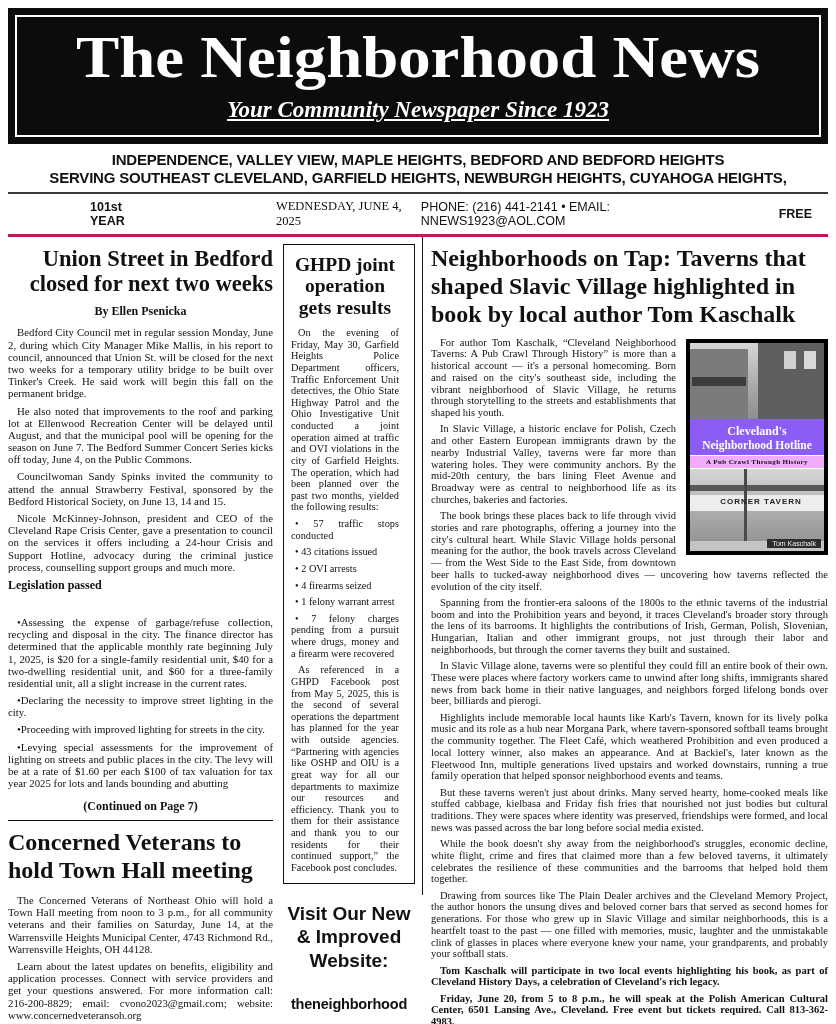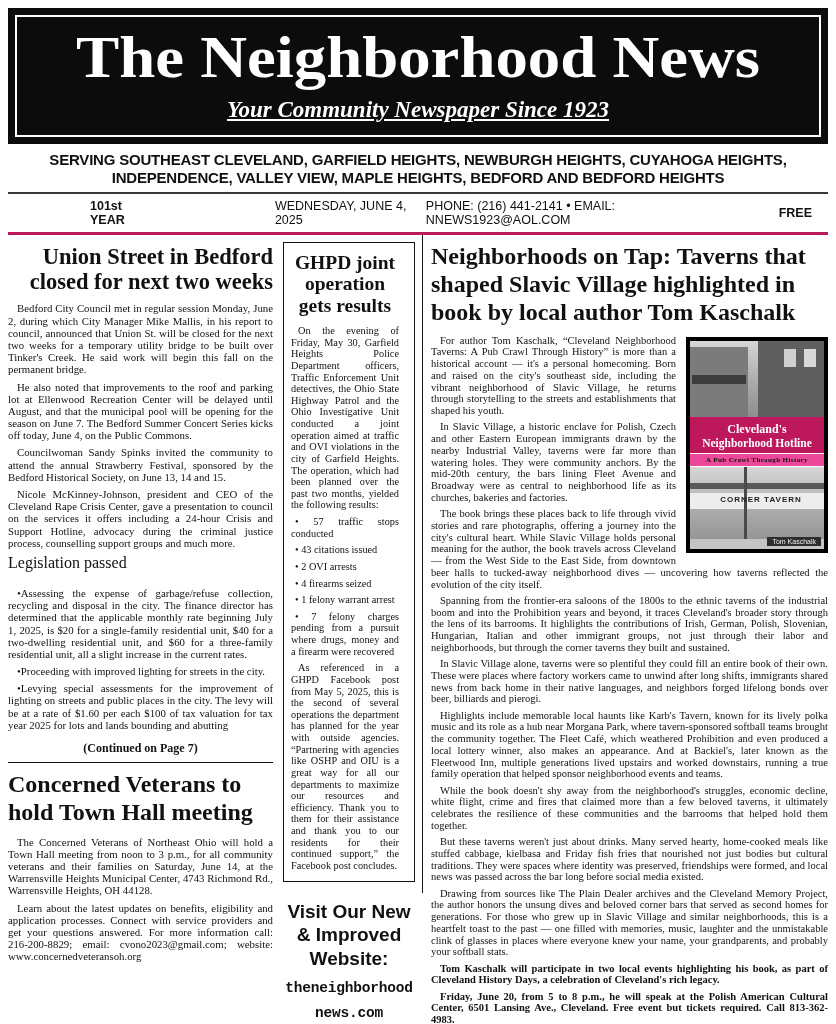--- a/index.html
+++ b/index.html
@@ -31,56 +31,56 @@
     font-weight: bold; font-size: 15px; line-height: 1.18; padding: 7px 0 5px 0;
     letter-spacing: -0.2px; white-space: nowrap;
   }
   .infobar {
     display: flex; align-items: center;
     font-family: "Liberation Sans", sans-serif; font-size: 12.5px;
     border-top: 2px solid #3a3a3a; border-bottom: 3px solid #be185d;
     padding: 5px 12px;
   }
   .ib-year { font-weight: bold; margin-left: 70px; }
-  .ib-date { margin-left: 120px; }
+  .ib-date { margin-left: 120px; font-family: Liberation Serif, serif; }
   .ib-contact { margin-left: auto; margin-right: 40px; }
   .ib-free { font-weight: bold; margin-right: 4px; }
 
   
   .columns { position: relative; display: flex; padding-top: 7px; }
   .col-left  { width: 265px; flex: none; }
   .col-mid   { width: 132px; flex: none; margin-left: 10px; }
   .col-right { flex: 1; margin-left: 16px; }
   .vdivider { position: absolute; left: 414px; top: 0; height: 658px; border-left: 1.6px solid #111; }
 
   h1, h2, h3 { margin: 0; font-weight: bold; }
   .headline-lg { font-size: 22.5px; line-height: 1.13; margin: 2px 0 8px 0; text-align: right; }
   .headline-vet { font-size: 24px; line-height: 1.16; margin: 6px 0 9px 0; }
   .byline { text-align: center; font-weight: bold; font-size: 12px; margin: 2px 0 7px 0; }
   .body-copy p {
     font-size: 10.8px; line-height: 1.13; text-align: justify;
     margin: 0 0 5px 0; text-indent: 9px;
   }
-  .subhead { font-size: 16px; font-weight: normal; margin: 4px 0 15px 0; }
+  .subhead { font-size: 12px; font-weight: bold; margin: 4px 0 23px 0; }
   .continued { text-align: center; font-weight: bold; font-size: 12px; margin: 10px 0 6px 0; }
   .article-rule { border-top: 1.6px solid #111; margin: 4px 0 8px 0; }
 
   
   .ghpd-box { border: 1.6px solid #111; padding: 6px 15px 4px 7px; }
   .ghpd-headline { text-align: center; font-size: 19.5px; line-height: 1.12; margin: 3px 0 8px 0; }
   .ghpd-box p {
     font-size: 10.3px; line-height: 1.13; text-align: justify;
     margin: 0 0 5px 0; text-indent: 7px;
     hyphens: auto; -webkit-hyphens: auto;
   }
   .ghpd-box p.bullet { text-indent: 4px; }
 
   .promo { text-align: center; font-family: "Liberation Sans", sans-serif; font-weight: bold; }
   .promo-heading { font-size: 19px; line-height: 1.25; margin: 18px 4px 8px 4px; text-align: center; }
-  .promo-line { font-size: 14.5px; margin: 9px 0; letter-spacing: -0.2px; font-family: Liberation Mono, monospace; }
+  .promo-line { font-size: 14.5px; margin: 23px 0; letter-spacing: -0.2px; }
   .mid-rule { border-top: 1.6px solid #111; margin-top: 16px; }
 
   
   .headline-feature { font-size: 24px; line-height: 1.18; margin: 0 0 8px 0; }
   .feature-copy p {
     font-size: 10.5px; line-height: 1.12; text-align: justify;
     margin: 0 0 4.5px 0; text-indent: 9px;
   }
   .feature-copy p.bold-para { font-weight: bold; }
 
@@ -97,25 +97,25 @@
   .s-win2 { right: 28px; top: 8px; width: 12px; height: 18px; background: #cfcfcf; }
   .s-street { left: 0; bottom: 0; width: 100%; height: 10px; background: #c4c4c4; }
   .s-store { left: 0; top: 26px; width: 100%; height: 16px; background: #ededed; }
   .s-corner { left: 54px; top: 0; width: 3px; height: 82px; background: #4a4a4a; }
   .s-roof { left: 0; top: 16px; width: 100%; height: 6px; background: #585858; }
   .corner-sign {
     position: absolute; left: 8px; top: 28px; width: 126px;
     font-family: "Liberation Sans", sans-serif; font-weight: bold;
     font-size: 8px; color: #222; letter-spacing: 1px; text-align: center;
   }
-  .cover-band { background: #be185d; color: #fff; text-align: center; padding: 5px 2px 4px 2px; }
+  .cover-band { background: #8b5cf6; color: #fff; text-align: center; padding: 5px 2px 4px 2px; }
   .cover-band .t1 { font-size: 12px; font-weight: bold; }
   .cover-band .t2 { font-size: 11.5px; font-weight: bold; }
   .cover-sub {
-    background: #ec4899; color: #111; font-size: 7px; font-weight: bold;
+    background: #f0abfc; color: #111; font-size: 7px; font-weight: bold;
     text-align: center; padding: 2px 0; letter-spacing: 0.4px;
     border-top: 1px solid #fff; border-bottom: 1px solid #fff;
     font-family: "Liberation Serif", serif;
   }
   .cover-author {
     position: absolute; right: 3px; bottom: 3px; background: #2e2e2e; color: #eee;
     font-size: 7px; padding: 1px 5px; font-family: "Liberation Sans", sans-serif;
   }
 </style>
 </head>
@@ -124,44 +124,46 @@
 <div class="page">
 
   <div class="masthead">
     <div class="masthead-inner">
       <div class="masthead-title">The Neighborhood News</div>
       <div class="masthead-tagline">Your Community Newspaper Since 1923</div>
     </div>
   </div>
 
   <div class="serving">
+    <div>INDEPENDENCE, VALLEY VIEW, MAPLE HEIGHTS, BEDFORD AND BEDFORD HEIGHTS</div>
     <div>SERVING SOUTHEAST CLEVELAND, GARFIELD HEIGHTS, NEWBURGH HEIGHTS, CUYAHOGA HEIGHTS,</div>
-    <div>INDEPENDENCE, VALLEY VIEW, MAPLE HEIGHTS, BEDFORD AND BEDFORD HEIGHTS</div>
   </div>
 
   <div class="infobar">
     <span class="ib-year">101st YEAR</span>
     <span class="ib-date">WEDNESDAY, JUNE 4, 2025</span>
     <span class="ib-contact">PHONE: (216) 441-2141 • EMAIL: NNEWS1923@AOL.COM</span>
     <span class="ib-free">FREE</span>
   </div>
 
   <div class="columns">
     <div class="vdivider"></div>
 
     <div class="col-left">
       <article>
         <h1 class="headline-lg">Union Street in Bedford closed for next two weeks</h1>
+        <div class="byline">By Ellen Psenicka</div>
         <div class="body-copy">
           <p>Bedford City Council met in regular session Monday, June 2, during which City Manager Mike Mallis, in his report to council, announced that Union St. will be closed for the next two weeks for a temporary utility bridge to be built over Tinker's Creek. He said work will begin this fall on the permanent bridge.</p>
           <p>He also noted that improvements to the roof and parking lot at Ellenwood Recreation Center will be delayed until August, and that the municipal pool will be opening for the season on June 7. The Bedford Summer Concert Series kicks off today, June 4, on the Public Commons.</p>
           <p>Councilwoman Sandy Spinks invited the community to attend the annual Strawberry Festival, sponsored by the Bedford Historical Society, on June 13, 14 and 15.</p>
           <p>Nicole McKinney-Johnson, president and CEO of the Cleveland Rape Crisis Center, gave a presentation to council on the services it offers including a 24-hour Crisis and Support Hotline, advocacy during the criminal justice process, counselling support groups and much more.</p>
           <h3 class="subhead">Legislation passed</h3>
           <p>•Assessing the expense of garbage/refuse collection, recycling and disposal in the city. The finance director has determined that the applicable monthly rate beginning July 1, 2025, is $20 for a single-family residential unit, $40 for a two-dwelling residential unit, and $60 for a three-family residential unit, all a slight increase in the current rates.</p>
+          <p>•Declaring the necessity to improve street lighting in the city.</p>
           <p>•Proceeding with improved lighting for streets in the city.</p>
           <p>•Levying special assessments for the improvement of lighting on streets and public places in the city. The levy will be at a rate of $1.60 per each $100 of tax valuation for tax year 2025 for lots and lands bounding and abutting</p>
         </div>
         <div class="continued">(Continued on Page 7)</div>
       </article>
 
       <div class="article-rule"></div>
 
       <article>
         <h1 class="headline-vet">Concerned Veterans to hold Town Hall meeting</h1>
@@ -218,22 +220,22 @@
               <div class="corner-sign">CORNER TAVERN</div>
               <div class="cover-author">Tom Kaschalk</div>
             </div>
           </div>
           <p>For author Tom Kaschalk, “Cleveland Neighborhood Taverns: A Pub Crawl Through History” is more than a historical account — it's a personal homecoming. Born and raised on the city's southeast side, including the vibrant neighborhood of Slavic Village, he returns through storytelling to the streets and establishments that shaped his youth.</p>
           <p>In Slavic Village, a historic enclave for Polish, Czech and other Eastern European immigrants drawn by the nearby Industrial Valley, taverns were far more than watering holes. They were community anchors. By the mid-20th century, the bars lining Fleet Avenue and Broadway were as central to neighborhood life as its churches, bakeries and factories.</p>
           <p>The book brings these places back to life through vivid stories and rare photographs, offering a journey into the city's cultural heart. While Slavic Village holds personal meaning for the author, the book travels across Cleveland — from the West Side to the East Side, from downtown beer halls to tucked-away neighborhood dives — uncovering how taverns reflected the evolution of the city itself.</p>
           <p>Spanning from the frontier-era saloons of the 1800s to the ethnic taverns of the industrial boom and into the Prohibition years and beyond, it traces Cleveland's broader story through the lens of its barrooms. It highlights the contributions of Irish, German, Polish, Slovenian, Hungarian, Italian and other immigrant groups, not just through their labor and neighborhoods, but through the corner taverns they built and sustained.</p>
           <p>In Slavic Village alone, taverns were so plentiful they could fill an entire book of their own. These were places where factory workers came to unwind after long shifts, immigrants shared news from back home in their native languages, and neighbors forged lifelong bonds over beer, billiards and pierogi.</p>
           <p>Highlights include memorable local haunts like Karb's Tavern, known for its lively polka music and its role as a hub near Morgana Park, where tavern-sponsored softball teams brought the community together. The Fleet Café, which weathered Prohibition and even produced a local lottery winner, also makes an appearance. And at Backiel's, later known as the Fleetwood Inn, multiple generations lived upstairs and worked downstairs, running a true family operation that helped sponsor neighborhood events and teams.</p>
+          <p>But these taverns weren't just about drinks. Many served hearty, home-cooked meals like stuffed cabbage, kielbasa and Friday fish fries that nourished not just bodies but cultural traditions. They were spaces where identity was preserved, friendships were formed, and local news was passed across the bar long before social media existed.</p>
           <p>While the book doesn't shy away from the neighborhood's struggles, economic decline, white flight, crime and fires that claimed more than a few beloved taverns, it ultimately celebrates the resilience of these communities and the barrooms that helped hold them together.</p>
-          <p>But these taverns weren't just about drinks. Many served hearty, home-cooked meals like stuffed cabbage, kielbasa and Friday fish fries that nourished not just bodies but cultural traditions. They were spaces where identity was preserved, friendships were formed, and local news was passed across the bar long before social media existed.</p>
           <p>Drawing from sources like The Plain Dealer archives and the Cleveland Memory Project, the author honors the unsung dives and beloved corner bars that served as second homes for generations. For those who grew up in Slavic Village and similar neighborhoods, this is a heartfelt toast to the past — one filled with memories, music, laughter and the unmistakable clink of glasses in places where everyone knew your name, your grandparents, and probably your softball stats.</p>
           <p class="bold-para">Tom Kaschalk will participate in two local events highlighting his book, as part of Cleveland History Days, a celebration of Cleveland's rich legacy.</p>
           <p class="bold-para">Friday, June 20, from 5 to 8 p.m., he will speak at the Polish American Cultural Center, 6501 Lansing Ave., Cleveland. Free event but tickets required. Call 813-362-4983.</p>
 
         </div>
       </article>
     </div>
   </div>
 
 </div>

